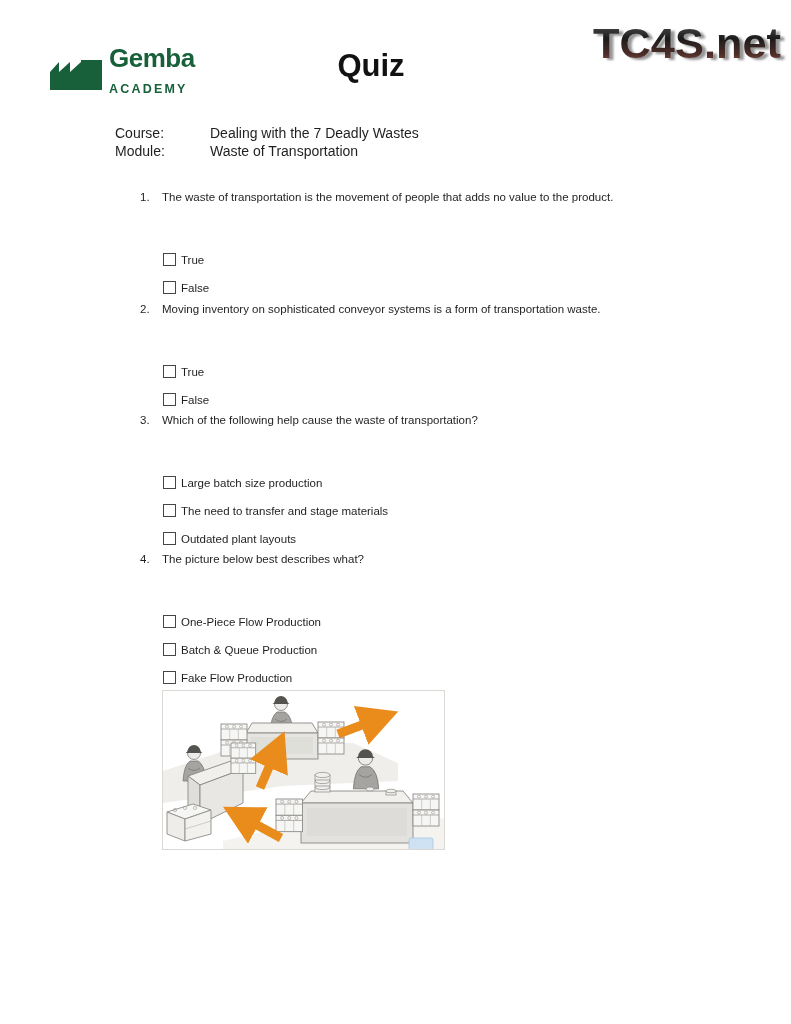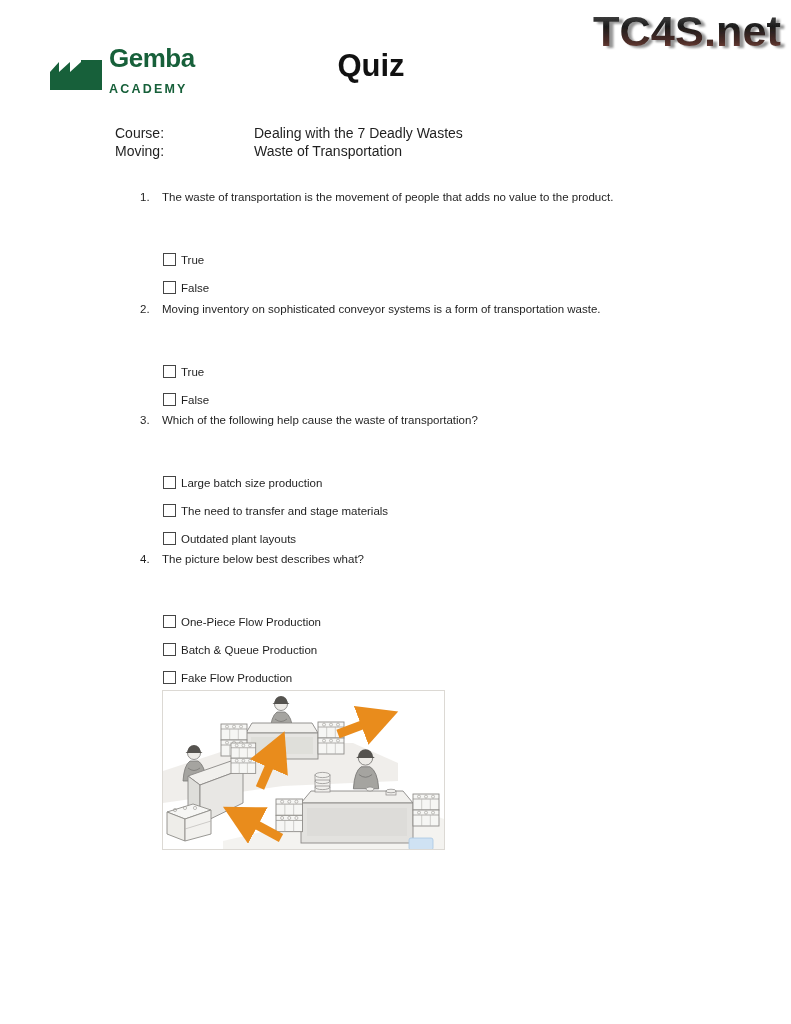--- a/index.html
+++ b/index.html
@@ -7,24 +7,24 @@
     position:relative; width:791px; height:1024px; background:#ffffff;
     font-family:"Liberation Sans", sans-serif; color:#1f1f1f; overflow:hidden;
   }
   
   .logo { position:absolute; left:50px; top:45px; display:flex; align-items:center; gap:7px; }
   .logo-text { display:flex; flex-direction:column; line-height:1; }
   .logo-word { font-size:26px; font-weight:bold; color:#17603a; letter-spacing:-0.5px; }
   .logo-sub  { font-size:12.5px; font-weight:bold; color:#17603a; letter-spacing:2.2px; margin-top:12px; }
   .title { position:absolute; left:0; top:48px; width:742px; text-align:center;
            font-size:31px; font-weight:bold; color:#111; }
-  .wm-tc4s { position:absolute; top:5px; right:4px; }
+  .wm-tc4s { position:absolute; top:17px; right:4px; }
   
   .meta { position:absolute; left:115px; top:124px; font-size:14px; line-height:18px; }
-  .meta-row { display:flex;gap:44px; }
+  .meta-row { display:flex; }
   .meta-label { width:95px; }
   
   .q { position:absolute; left:140px; width:600px; font-size:11.5px; }
   .q-head { display:flex; }
   .q-num  { width:16px; margin-right:6px; }
   .opt { position:absolute; left:23px; display:flex; align-items:center; gap:5px; height:13px;margin-top:36px; }
   .checkbox { width:11px; height:11px; border:1px solid #454545; background:#fff; flex:0 0 auto; }
   .opt-label { white-space:nowrap; }
   .q1 { top:191px; } .q2 { top:303px; } .q3 { top:414px; } .q4 { top:553px; }
   .o1 { top:26px; } .o2 { top:54px; } .o3 { top:82px; }
@@ -68,21 +68,21 @@
       <text x="100" y="41" text-anchor="middle" font-family="Liberation Sans, sans-serif" font-size="42" font-weight="bold" textLength="188" lengthAdjust="spacingAndGlyphs" fill="url(#tcg)" filter="url(#tcs)">TC4S.net</text>
     </svg>
   </div>
 
   <div class="meta">
     <div class="meta-row">
       <span class="meta-label">Course:</span>
       <span>Dealing with the 7 Deadly Wastes</span>
     </div>
     <div class="meta-row">
-      <span class="meta-label">Moving:</span>
+      <span class="meta-label">Module:</span>
       <span>Waste of Transportation</span>
     </div>
   </div>
 
   <div class="q q1">
     <div class="q-head">
       <span class="q-num">1.</span>
       <span>The waste of transportation is the movement of people that adds no value to the product.</span>
     </div>
     <div class="opt o1">

